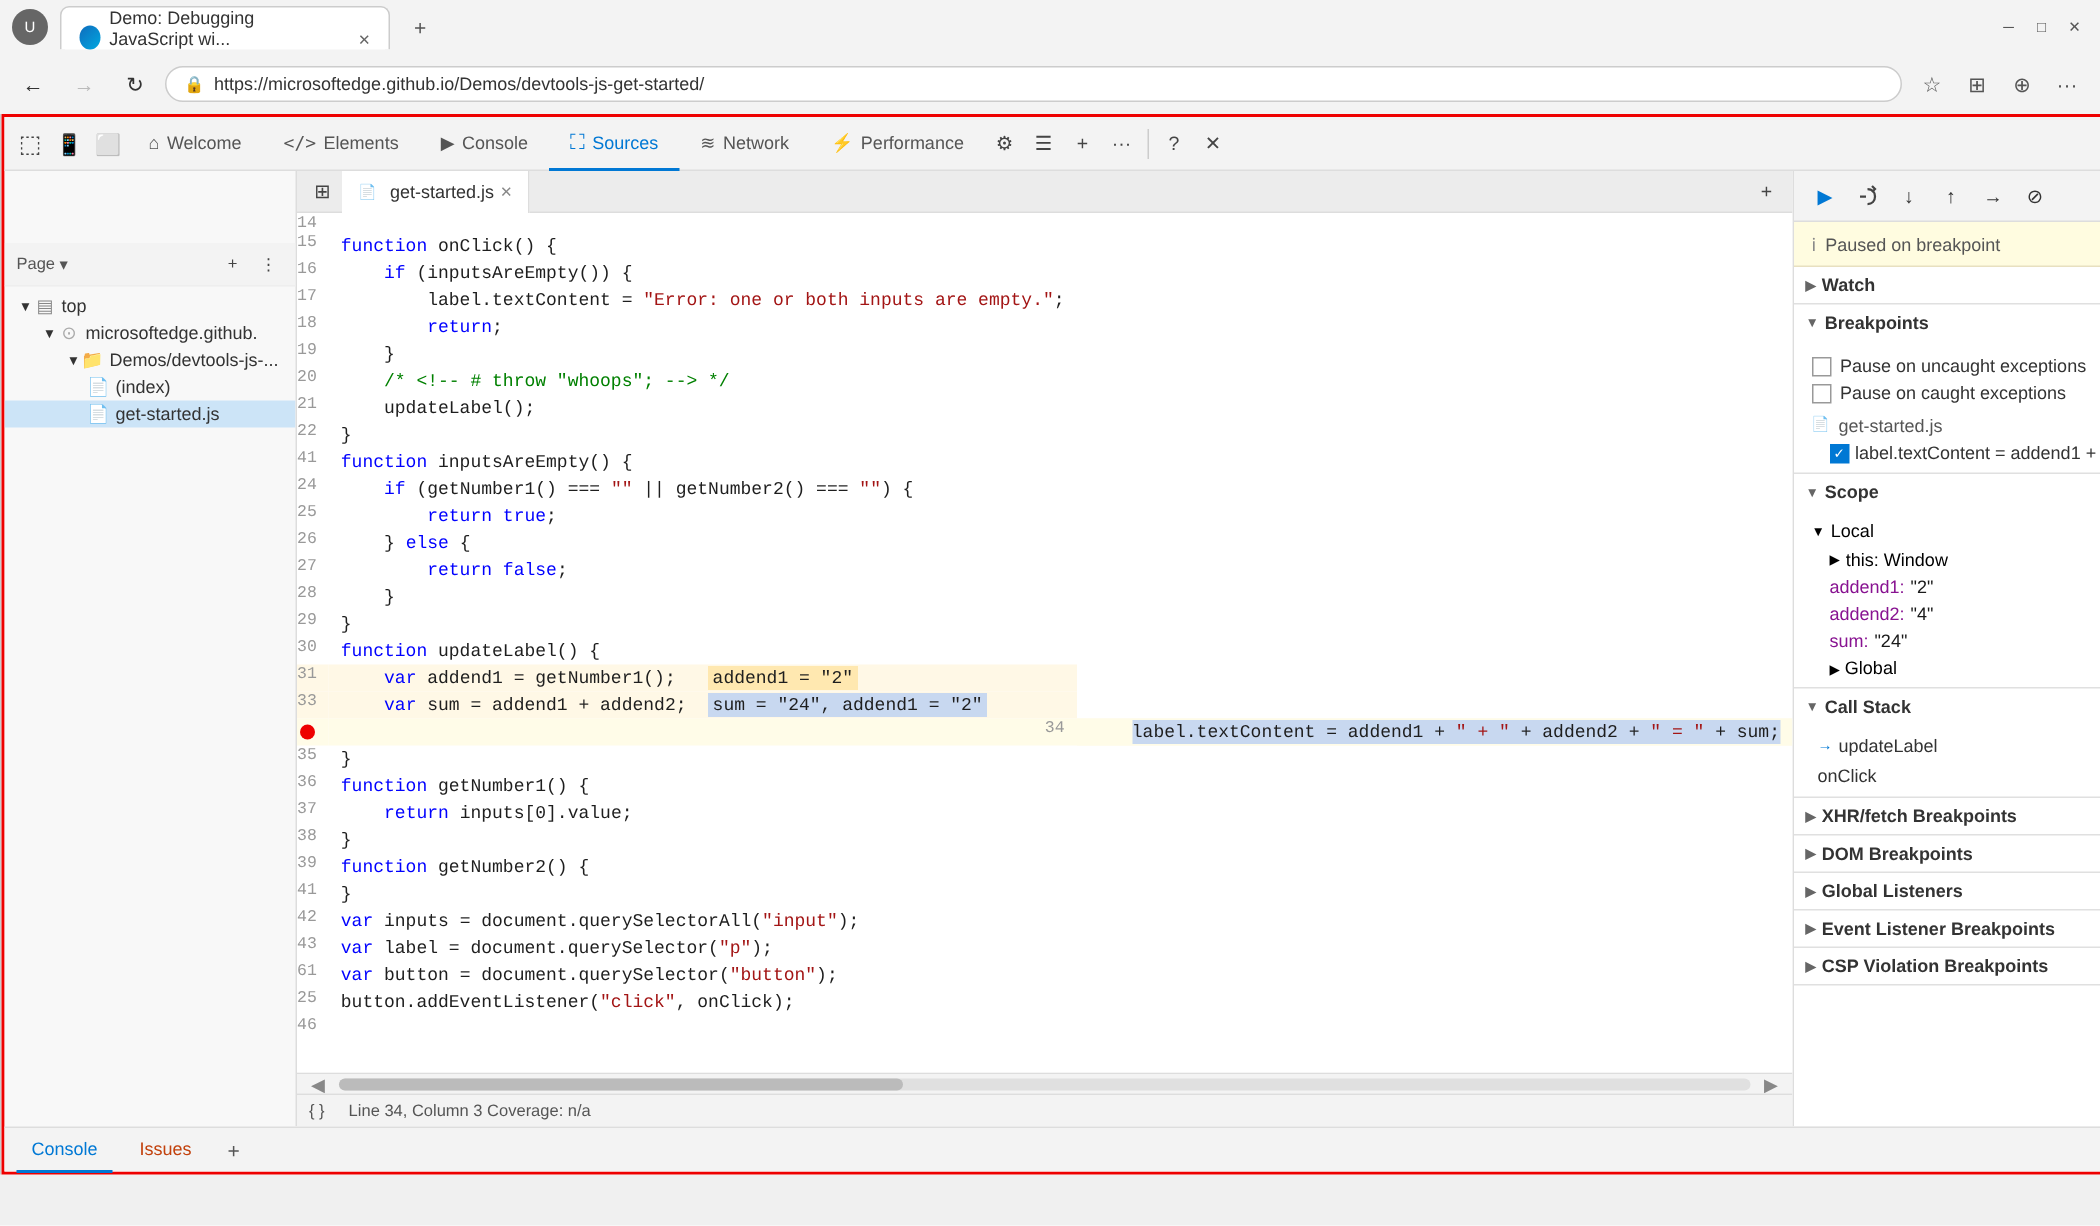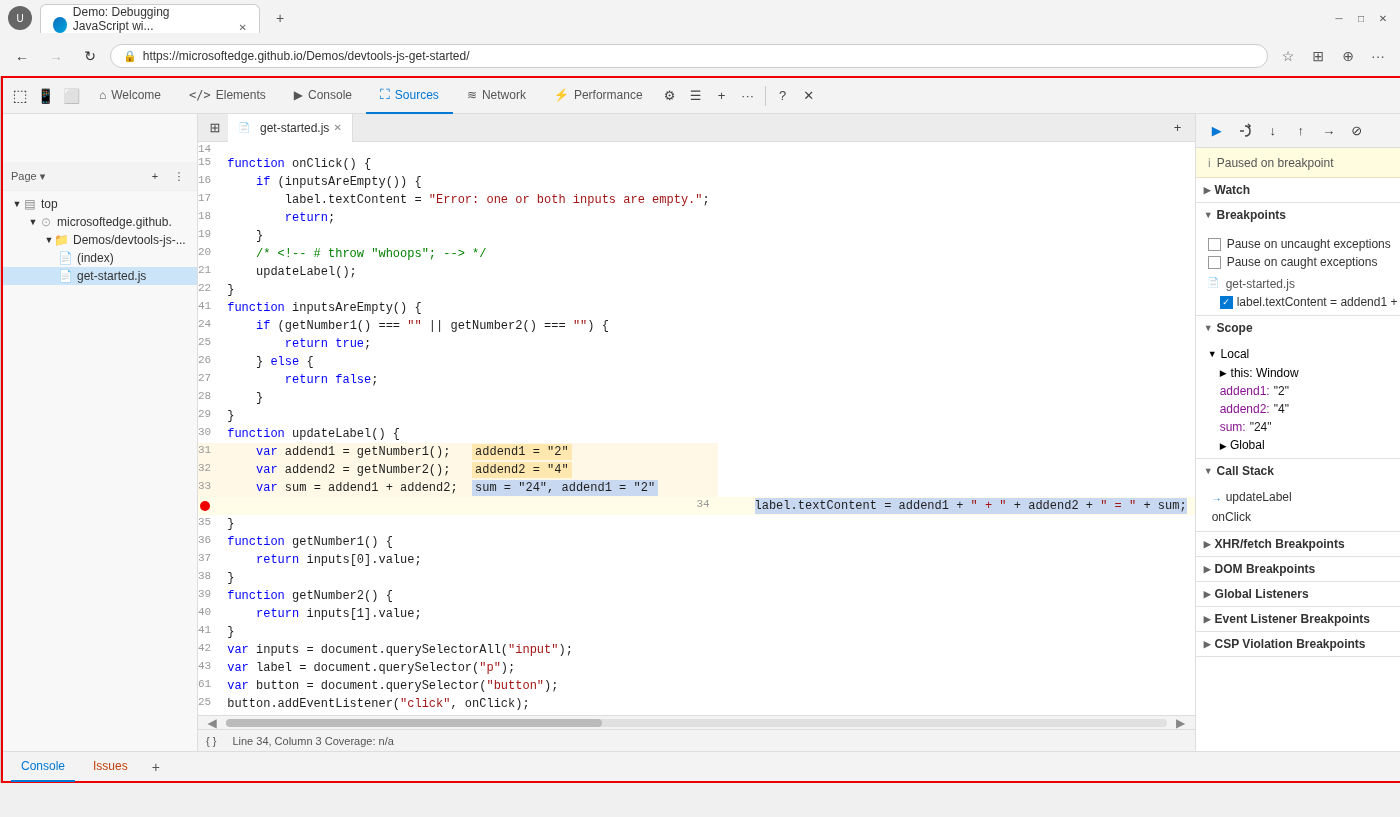--- a/index.html
+++ b/index.html
@@ -375,24 +375,20 @@
             <div class="code-line">
               <span class="line-num">30</span>
               <span class="line-content"><span class="keyword">function</span> updateLabel() {</span>
             </div>
 
             <div class="code-line" style="background:#fff8e6;">
               <span class="line-num">31</span>
               <span class="line-content">    <span class="keyword">var</span> addend1 = getNumber1();   <span style="background:#ffe8b0;padding:1px 3px;">addend1 = "2"</span></span>
             </div>
 
-            <div class="code-line" style="background:#fff8e6;">
-              <span class="line-num">32</span>
-              <span class="line-content">    <span class="keyword">var</span> addend2 = getNumber2();   <span style="background:#ffe8b0;padding:1px 3px;">addend2 = "4"</span></span>
-            </div>
 
             <div class="code-line" style="background:#fff8e6;">
               <span class="line-num">33</span>
               <span class="line-content">    <span class="keyword">var</span> sum = addend1 + addend2;  <span style="background:#c8d8f0;padding:1px 3px;">sum = "24", addend1 = "2"</span></span>
             </div>
 
             <div class="code-line" style="background:#fffce8;position:relative;">
               <span style="position:absolute;left:2px;top:4px;width:10px;height:10px;background:#e00;border-radius:50;display:block;border-radius:50%;"></span>
               <span class="line-num" style="padding-left:14px;">34</span>
               <span class="line-content" style="background:#fffce8;">    <span style="background:#c8d8f0;padding:1px 0;">label.textContent = addend1 + <span class="string">" + "</span> + addend2 + <span class="string">" = "</span> + sum;</span></span>
@@ -416,24 +412,20 @@
             <div class="code-line">
               <span class="line-num">38</span>
               <span class="line-content">}</span>
             </div>
 
             <div class="code-line">
               <span class="line-num">39</span>
               <span class="line-content"><span class="keyword">function</span> getNumber2() {</span>
             </div>
 
-            <div class="code-line">
-              <span class="line-num">40</span>
-              <span class="line-content">    <span class="keyword">return</span> inputs[1].value;</span>
-            </div>
 
             <div class="code-line">
               <span class="line-num">41</span>
               <span class="line-content">}</span>
             </div>
 
             <div class="code-line">
               <span class="line-num">42</span>
               <span class="line-content"><span class="keyword">var</span> inputs = document.querySelectorAll(<span class="string">"input"</span>);</span>
             </div>

